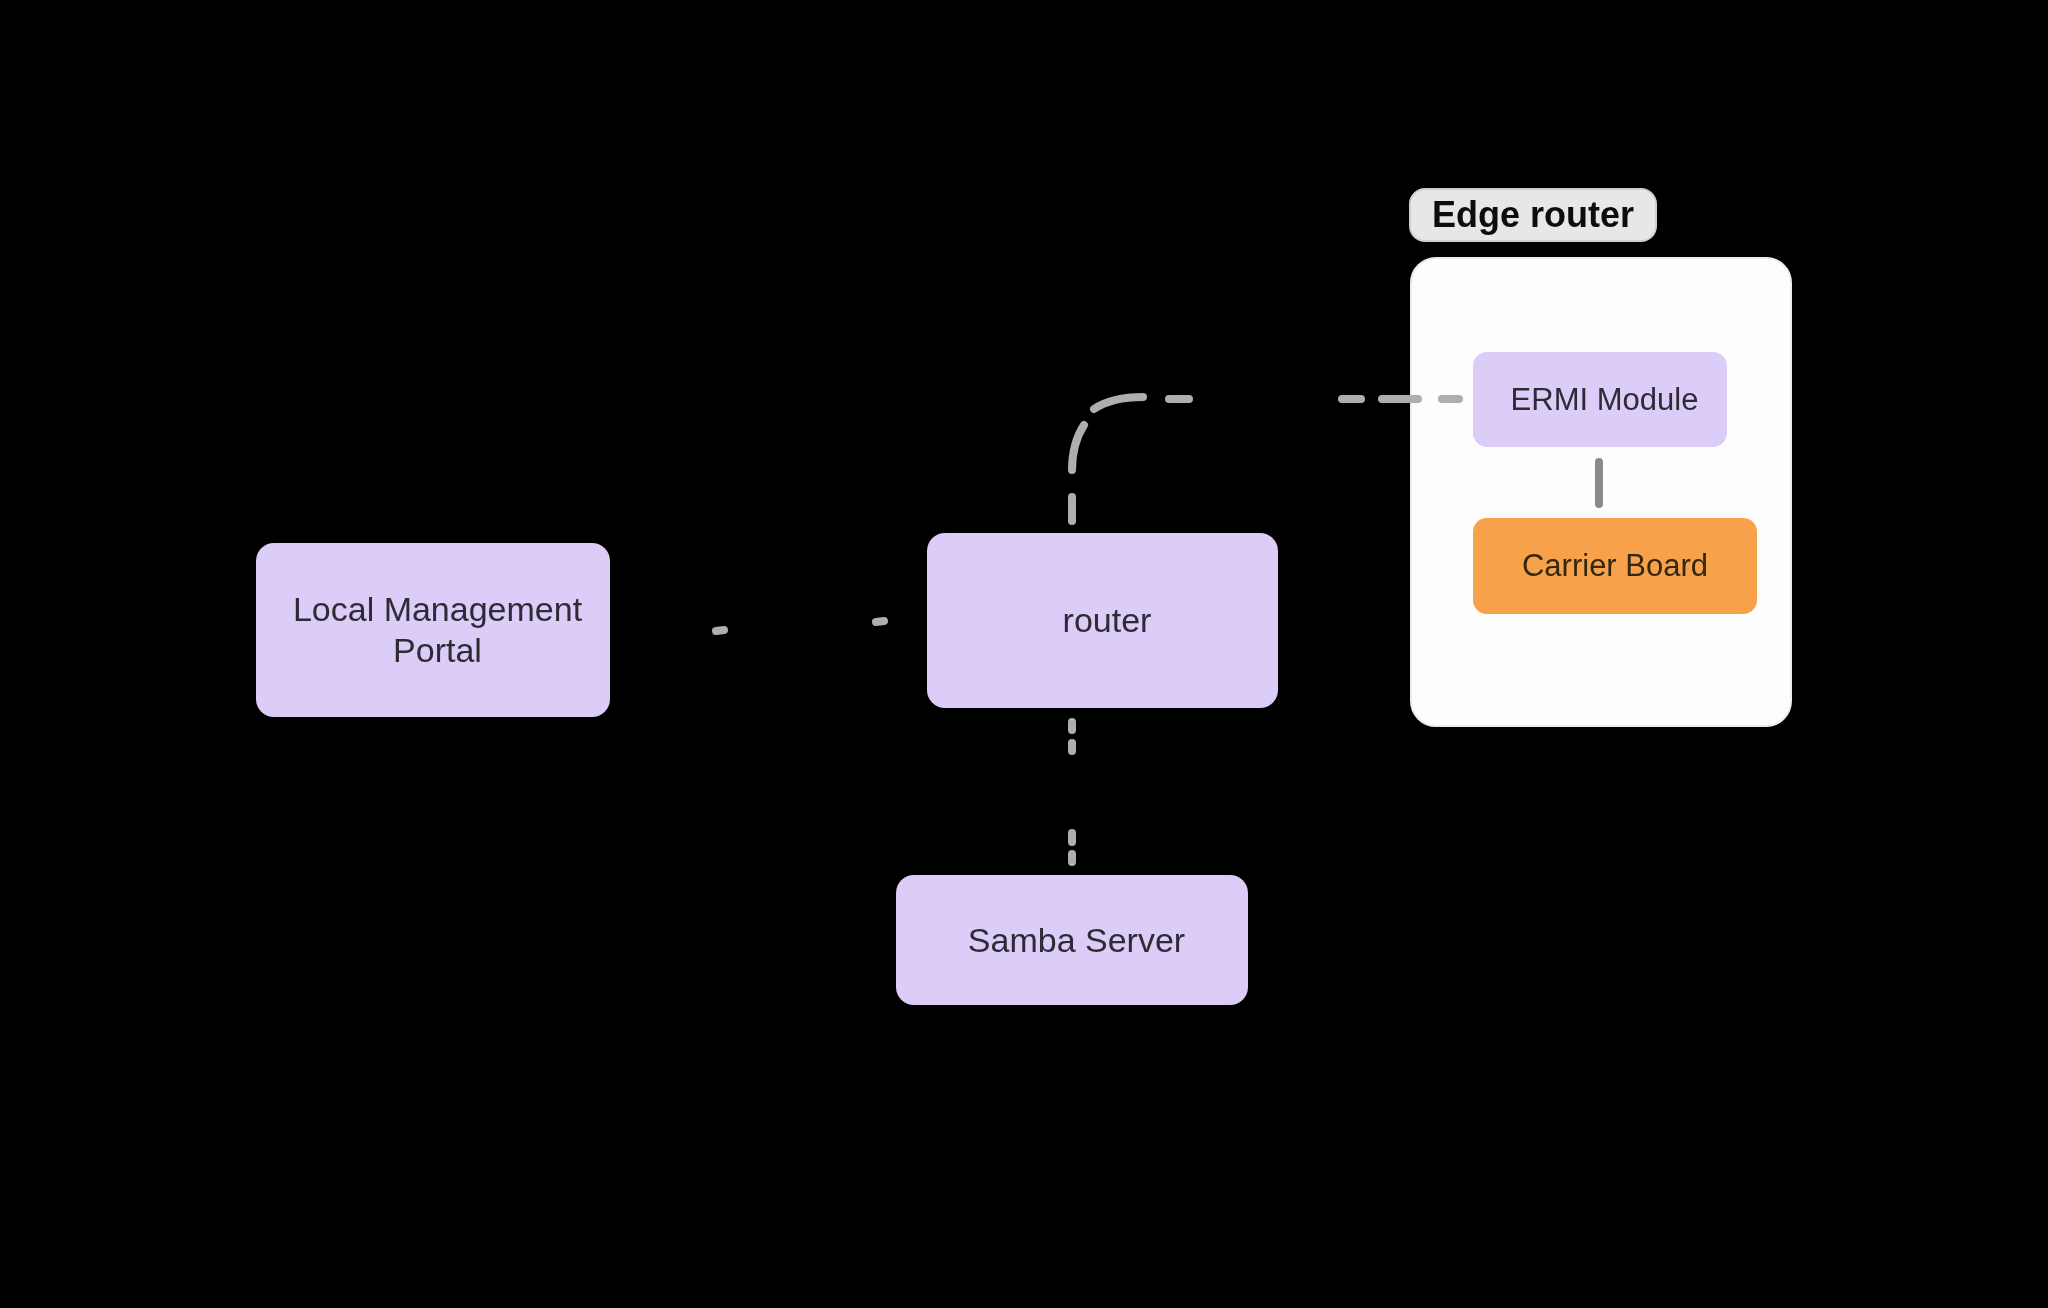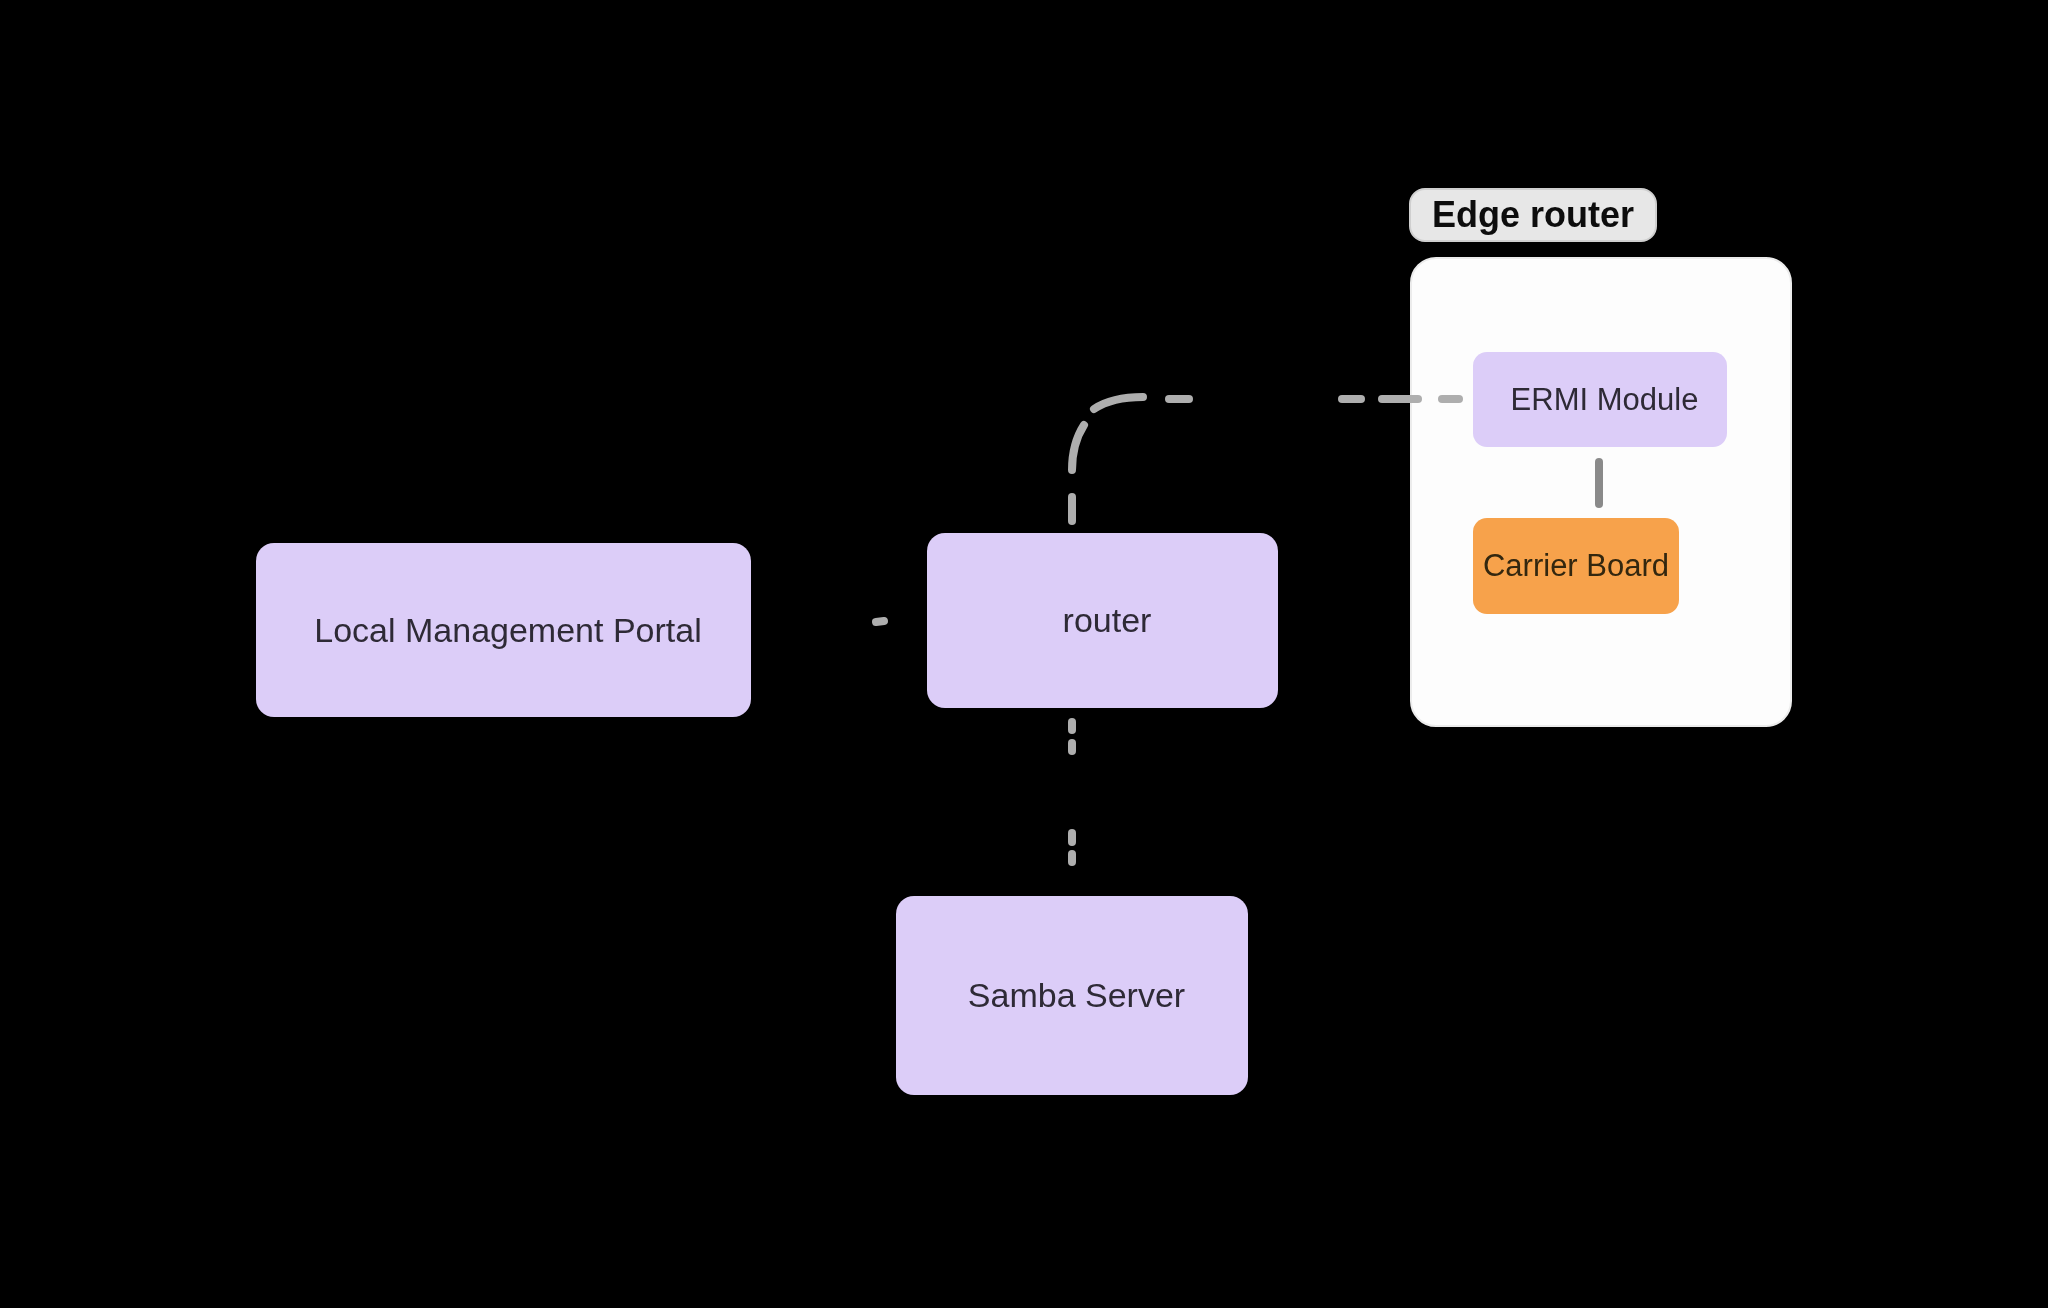--- a/index.html
+++ b/index.html
@@ -38,25 +38,25 @@
     position:absolute;left:1410px;top:257px;width:382px;height:470px;
     background:var(--container-fill);border:2px solid var(--container-border);
     border-radius:26px;z-index:1;
   }
   .group-badge{
     position:absolute;left:1409px;top:188px;width:248px;height:54px;
     background:var(--badge-fill);border:2px solid var(--badge-border);
     border-radius:16px;display:flex;align-items:center;justify-content:center;
     font-size:36px;font-weight:600;color:var(--badge-text);z-index:1;
   }
-  .node-lmp{left:256px;top:543px;width:495px;height:174px;}
+  .node-lmp{left:256px;top:543px;width:354px;height:174px;}
   .node-router{left:897px;top:533px;width:351px;height:175px;margin-left:30px;}
-  .node-samba{left:896px;top:896px;width:352px;height:199px;}
+  .node-samba{left:896px;top:875px;width:352px;height:130px;}
   .node-ermi{left:1473px;top:352px;width:254px;height:95px;}
-  .node-carrier{left:1473px;top:518px;width:206px;height:96px;}
+  .node-carrier{left:1473px;top:518px;width:284px;height:96px;}
   .label{display:block;line-height:1.2;}
 </style>
 </head>
 <body>
 
 <div class="stage">
 
   <div class="group-container"></div>
   <div class="group-badge">
     <span class="label">Edge router</span>

